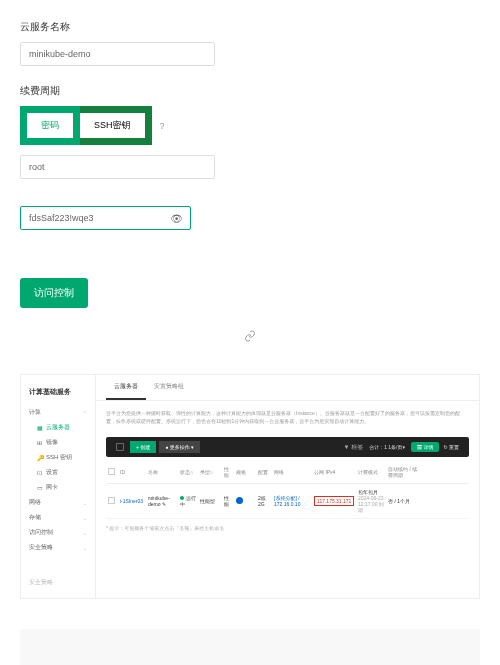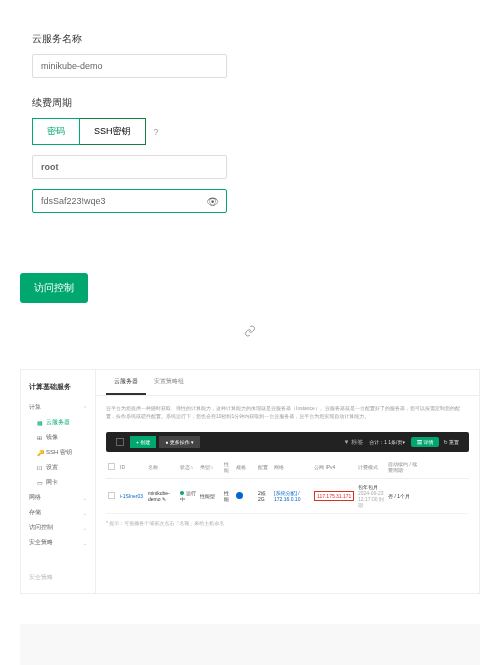--- a/index.html
+++ b/index.html
@@ -1,26 +1,26 @@
 <!DOCTYPE html>
 <html><head>
 <meta charset="utf-8">
 <style>
 *{box-sizing:border-box;margin:0;padding:0}
 body{font-family:-apple-system,"PingFang SC","Microsoft YaHei",sans-serif;background:#fff;font-size:9px;color:#333;width:500px}
-.section1{padding:32px}
+.section1{padding:20px}
 .label{font-size:10px;color:#333;margin-bottom:8px;font-weight:500}
 .text-input{width:195px;padding:6px 8px;border:1px solid #ddd;border-radius:2px;font-size:9px;color:#666}
 .group{margin-bottom:18px}
 .tab-row{display:flex;gap:0;margin-bottom:10px;align-items:center}
-.tab-btn{padding:6px 14px;border:1px solid #15803d;font-size:9px;background:#fff;cursor:pointer}
+.tab-btn{padding:6px 14px;border:7px solid #15803d;font-size:9px;background:#fff;cursor:pointer}
 .tab-btn.active{border-color:#00a870;color:#00a870}
 .tab-btn:not(.active){border-left:none}
 .help-icon{margin-left:8px;color:#999;font-size:9px}
-.pw-wrap{position:relative;width:195px}
+.pw-wrap{position:relative;width:171px}
 .pw-wrap .text-input{width:100%;padding-right:28px;border-color:#00a870}
 .eye{position:absolute;right:8px;top:50%;transform:translateY(-50%);font-size:10px;color:#666}
 .create-btn{background:#00a870;color:#fff;border:none;padding:8px 14px;font-size:10px;border-radius:3px;cursor:pointer;margin:10px 20px}
 .link-icon{text-align:center;padding:12px 0 30px}
 .link-icon svg{width:12px;height:12px;stroke:#999}
 
 .screenshot{margin:0 20px 30px;border:1px solid #eee;display:flex;background:#fff;font-size:6px}
 .sidebar{width:75px;border-right:1px solid #eee;padding:8px 6px}
 .sb-title{font-size:7px;font-weight:600;padding:4px 2px 8px}
 .sb-group{font-size:6px;color:#666;padding:3px 2px;display:flex;justify-content:space-between;align-items:center}
@@ -83,21 +83,21 @@
     <div class="label">云服务名称</div>
     <input class="text-input" value="minikube-demo" style="">
   </div>
   <div class="group">
     <div class="label">续费周期</div>
     <div class="tab-row">
       <button class="tab-btn active">密码</button>
       <button class="tab-btn">SSH密钥</button>
       <span class="help-icon">?</span>
     </div>
-    <input class="text-input" style="margin-bottom: 10px; font-weight: bold;" value="root">
+    <input class="text-input" style="margin-bottom: 27px;" value="root">
     <div class="pw-wrap">
       <input class="text-input" value="fdsSaf223!wqe3" style="">
       <span class="eye">👁</span>
     </div>
   </div>
 </div>
 
 <button class="create-btn">访问控制</button>
 
 <div class="link-icon">

